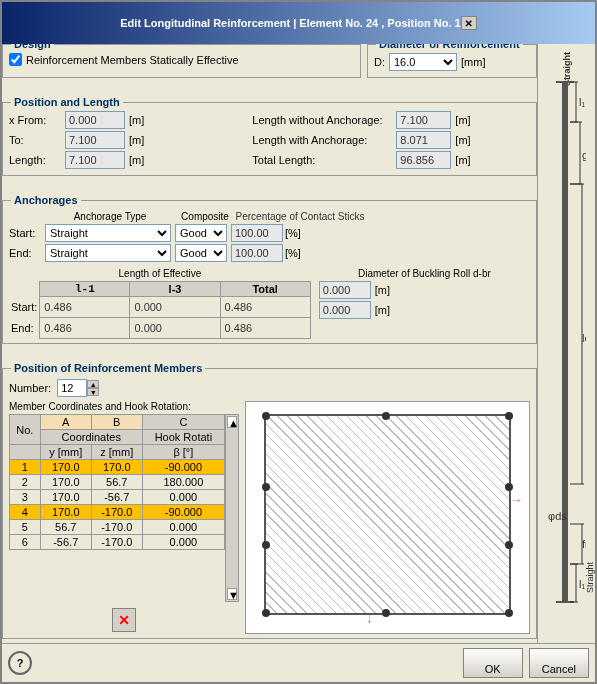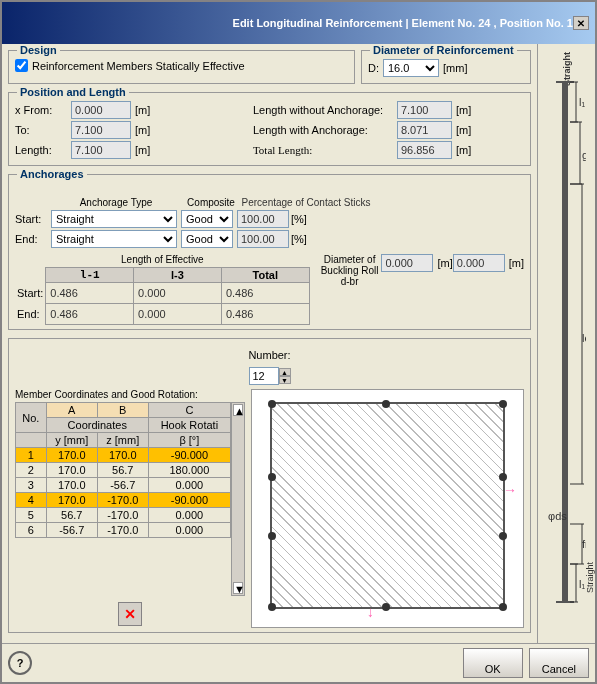--- a/index.html
+++ b/index.html
@@ -1,21 +1,21 @@
 <!DOCTYPE html>
 <html><head>
   <meta charset="utf-8">
   <style>
     * { box-sizing: border-box; margin: 0; padding: 0; font-family: Arial, sans-serif; font-size: 11px; }
     body { background: #d4d0c8; }
     .window { width: 597px; height: 684px; border: 2px solid #848284; background: #ece9d8; position: relative; display: flex; flex-direction: column; }
-    .title-bar { background: linear-gradient(to right, #0a246a, #a6caf0); color: white; padding: 21px 6px; display: flex; justify-content: flex-end; align-items: center; font-size: 12px; font-weight: bold; height: 22px; }
+    .title-bar { background: linear-gradient(to right, #0a246a, #a6caf0); color: white; padding: 21px 6px; display: flex; justify-content: center; align-items: center; font-size: 12px; font-weight: bold; height: 22px; }
     .title-close { background: #d4d0c8; border: 1px solid #848284; width: 16px; height: 14px; display: flex; align-items: center; justify-content: center; cursor: pointer; font-size: 10px; color: black; font-weight: bold; }
     .content { display: flex; flex: 1; overflow: hidden; }
-    .main-content { flex: 1; padding: 6px; display: flex; flex-direction: column; gap: 4px; overflow: hidden; }
+    .main-content { flex: 1; padding: 0; display: flex; flex-direction: column; gap: 20px; overflow: hidden; }
     .side-panel { width: 58px; background: #ece9d8; border-left: 1px solid #999; display: flex; flex-direction: column; align-items: center; padding: 4px 2px; position: relative; }
     .group-box { border: 1px solid #999; padding: 4px 6px; margin-bottom: 4px; position: relative; background: #ece9d8; }
     .group-label { position: absolute; top: -7px; left: 8px; background: #ece9d8; padding: 0 3px; font-weight: bold; color: #003366; font-size: 11px; }
     .row { display: flex; align-items: center; gap: 4px; margin-bottom: 2px; }
     label { white-space: nowrap; }
     input[type=text], input[type=number] { border: 1px solid #7f9db9; background: #fff; height: 18px; padding: 1px 3px; }
     input.readonly { background: #e8e8e8; color: #333; }
     select { border: 1px solid #7f9db9; background: white; height: 18px; font-size: 11px; }
     .checkbox-row { display: flex; align-items: center; gap: 4px; }
     .section-top { display: flex; gap: 6px; }
@@ -49,21 +49,21 @@
           <span class="group-label">Design</span>
           <div class="checkbox-row" style="margin-top:4px;">
             <input type="checkbox" checked="" style="">
             <label>Reinforcement Members Statically Effective</label>
           </div>
         </div>
         <div class="group-box diam-group">
           <span class="group-label">Diameter of Reinforcement</span>
           <div class="row" style="margin-top:4px;">
             <label>D:</label>
-            <select style="width:56px;">
+            <select style="width:68px;">
               <option>16.0</option><option>8.0</option><option>10.0</option><option>12.0</option><option>14.0</option><option>20.0</option>
             </select>
             <label>[mm]</label>
           </div>
         </div>
       </div>
 
       <div class="group-box">
         <span class="group-label">Position and Length</span>
         <div style="display:flex; gap:12px; margin-top:4px;">
@@ -89,34 +89,34 @@
               <label style="width:140px;">Length without Anchorage:</label>
               <input type="text" class="readonly" value="7.100" style="width: 55px;">
               <label>[m]</label>
             </div>
             <div class="row">
               <label style="width:140px;">Length with Anchorage:</label>
               <input type="text" class="readonly" value="8.071" style="width: 55px;">
               <label>[m]</label>
             </div>
             <div class="row">
-              <label style="width:140px;font-family:Liberation Serif, serif;">Total Length:</label>
+              <label style="width:140px;">Total Length:</label>
               <input type="text" class="readonly" value="96.856" style="width: 55px;">
               <label>[m]</label>
             </div>
           </div>
         </div>
       </div>
 
       <div class="group-box">
         <span class="group-label">Anchorages</span>
         <div style="margin-top:6px;">
 
           <div style="display:flex; align-items:flex-end; margin-bottom:2px; padding-left:36px; gap:0;">
-            <div style="width:130px; text-align:center; font-size:10px;margin-top:12px;">Anchorage Type</div>
+            <div style="width:130px; text-align:center; font-size:10px;">Anchorage Type</div>
             <div style="width:60px; text-align:center; font-size:10px;">Composite</div>
             <div style="width:130px; text-align:center; font-size:10px; color:#333;">Percentage of Contact Sticks</div>
           </div>
 
           <div class="row" style="gap:4px;">
             <label style="width:32px;">Start:</label>
             <select style="width:126px;">
               <option selected="">Straight</option><option>Hook</option><option>Loop</option>
             </select>
             <select style="width:52px;">
@@ -161,50 +161,51 @@
                 </tr>
                 <tr>
                   <td style="padding:1px 2px;">End:</td>
                   <td style="border:1px solid #999; padding:1px;"><input type="text" class="readonly" value="0.486" style="width: 40px; border: none; background: transparent;"></td>
                   <td style="border:1px solid #999; padding:1px;"><input type="text" class="readonly" value="0.000" style="width: 40px; border: none; background: transparent;"></td>
                   <td style="border:1px solid #999; padding:1px;"><input type="text" class="readonly" value="0.486" style="width: 40px; border: none; background: transparent;"></td>
                 </tr>
               </tbody>
                 </table>
             </div>
-            <div style="flex:0.7; display:flex; flex-direction:row; align-items:flex-start;">
+            <div style="flex:0.7; display:flex; flex-direction:column; align-items:flex-start;">
               <div style="text-align:center; font-size:10px; margin-bottom:2px; width:100%;">Diameter of Buckling Roll d-br</div>
               <div class="row" style="margin-bottom:2px;">
                 <input type="text" class="readonly" value="0.000" style="width: 52px;">
                 <label>[m]</label>
               </div>
               <div class="row">
                 <input type="text" class="readonly" value="0.000" style="width: 52px;">
                 <label>[m]</label>
               </div>
             </div>
           </div>
         </div>
       </div>
 
       <div class="group-box" style="flex:1; display:flex; flex-direction:column;">
-        <div style="margin-top:6px; display:flex; align-items:center; gap:6px;flex-direction:column;">
+        <span class="group-label">Position of Reinforcement Members</span>
+        <div style="margin-top:6px; display:flex; align-items:center; gap:6px;">
           <label>Number:</label>
           <div class="input-spin">
             <input type="text" value="12" style="width: 30px;">
             <div class="spinner">
               <div class="spin-btn">▲</div>
               <div class="spin-btn">▼</div>
             </div>
           </div>
         </div>
         <div style="display:flex; gap:6px; margin-top:4px; flex:1;">
 
           <div style="display:flex; flex-direction:column; width:230px;">
-            <label style="font-size:10px; margin-bottom:2px;">Member Coordinates and Good Rotation:</label>
+            <label style="font-size:10px; margin-bottom:2px;">Member Coordinates and Hook Rotation:</label>
             <div style="display:flex; flex:1;">
               <div style="flex:1; overflow:hidden;">
                 <table class="data-table">
                   <thead>
                     <tr>
                       <th rowspan="2">No.</th>
                       <th style="background:#f5deb3;">A</th>
                       <th style="background:#f5deb3;">B</th>
                       <th>C</th>
                     </tr>

